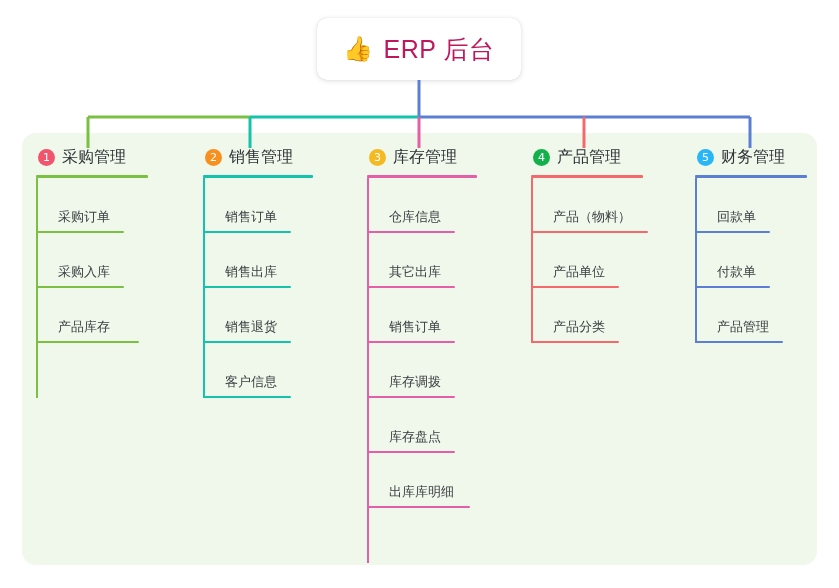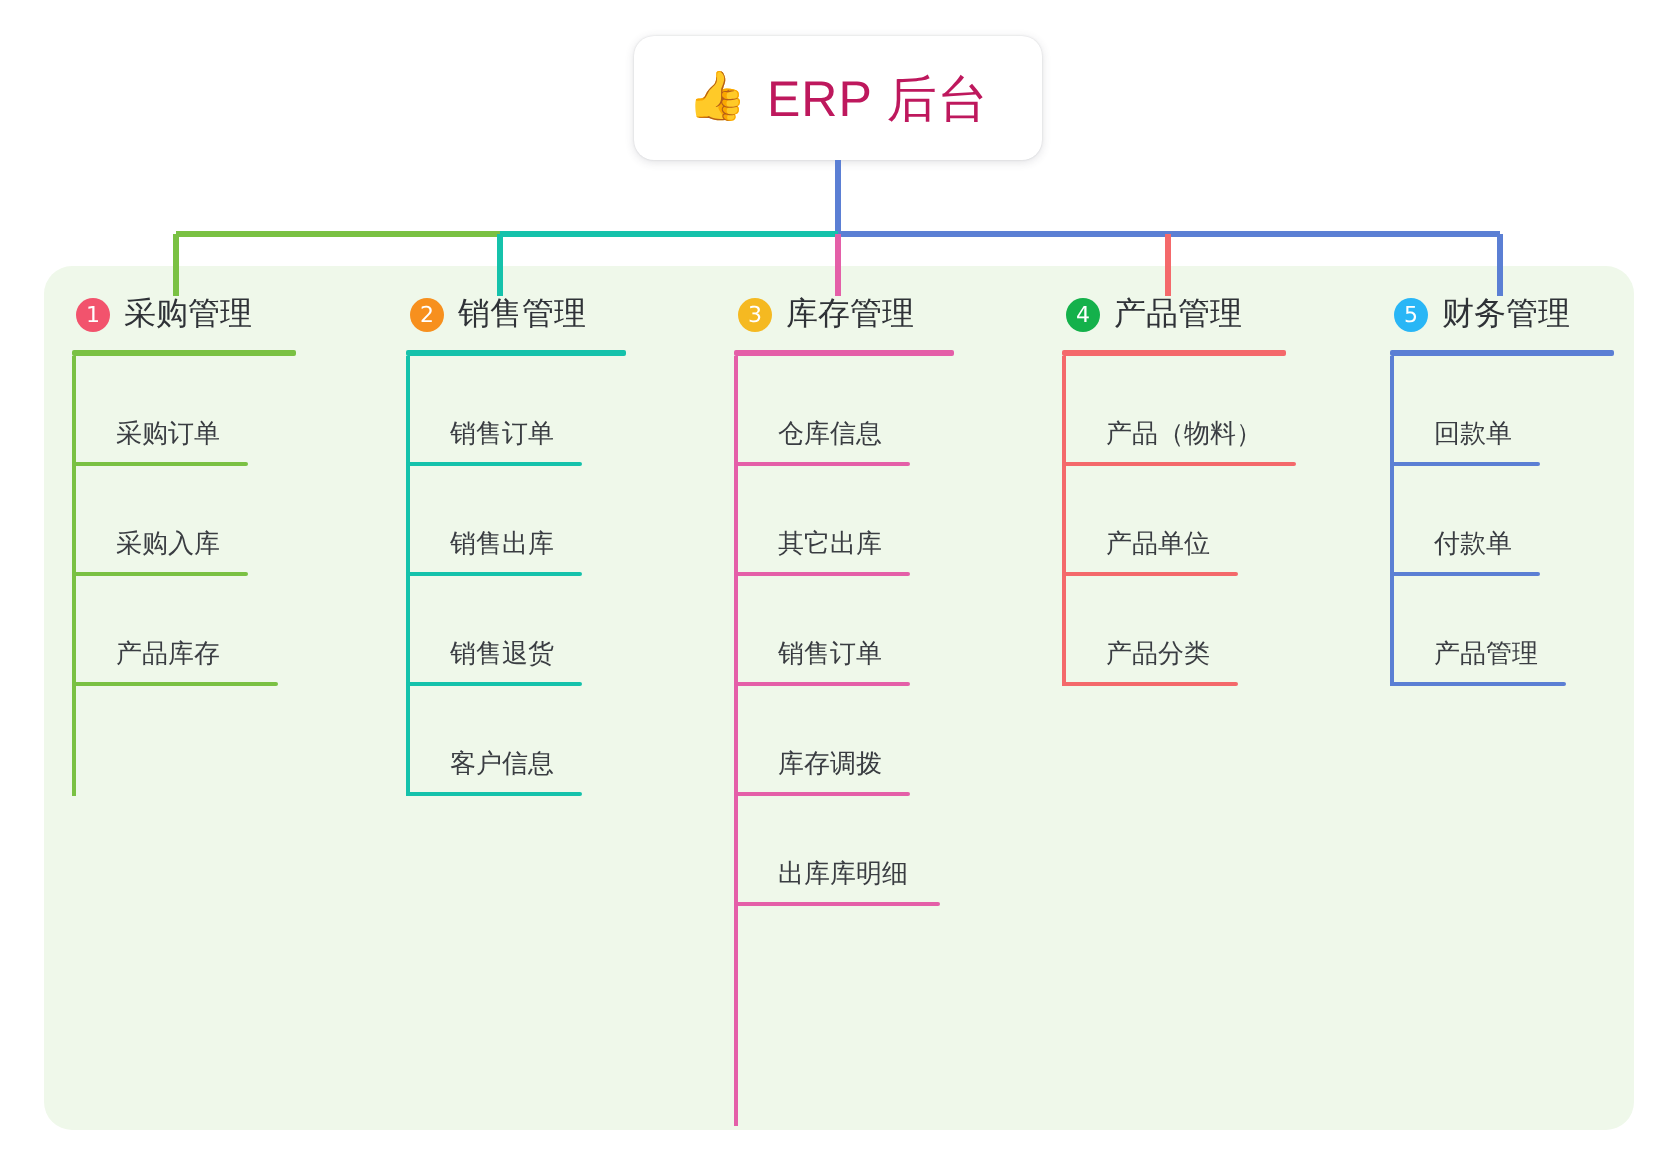--- a/index.html
+++ b/index.html
@@ -156,20 +156,24 @@
           </div>
           <div class="item">
             <span class="item-text">销售订单</span>
             <div class="item-rule" style="background: rgb(228, 95, 168); width: 88px;"></div>
           </div>
           <div class="item">
             <span class="item-text">库存调拨</span>
             <div class="item-rule" style="background: rgb(228, 95, 168); width: 88px;"></div>
           </div>
           <div class="item">
+            <span class="item-text">库存盘点</span>
+            <div class="item-rule" style="background: rgb(228, 95, 168); width: 88px;"></div>
+          </div>
+          <div class="item">
             <span class="item-text">出库库明细</span>
             <div class="item-rule" style="background: rgb(228, 95, 168); width: 103px;"></div>
           </div>
         </div>
       </div>
       <div class="col" style="left: 531px;">
         <div class="col-head">
           <span class="badge" style="background: rgb(20, 177, 75);">4</span>
           <span class="head-label">产品管理</span>
         </div>

